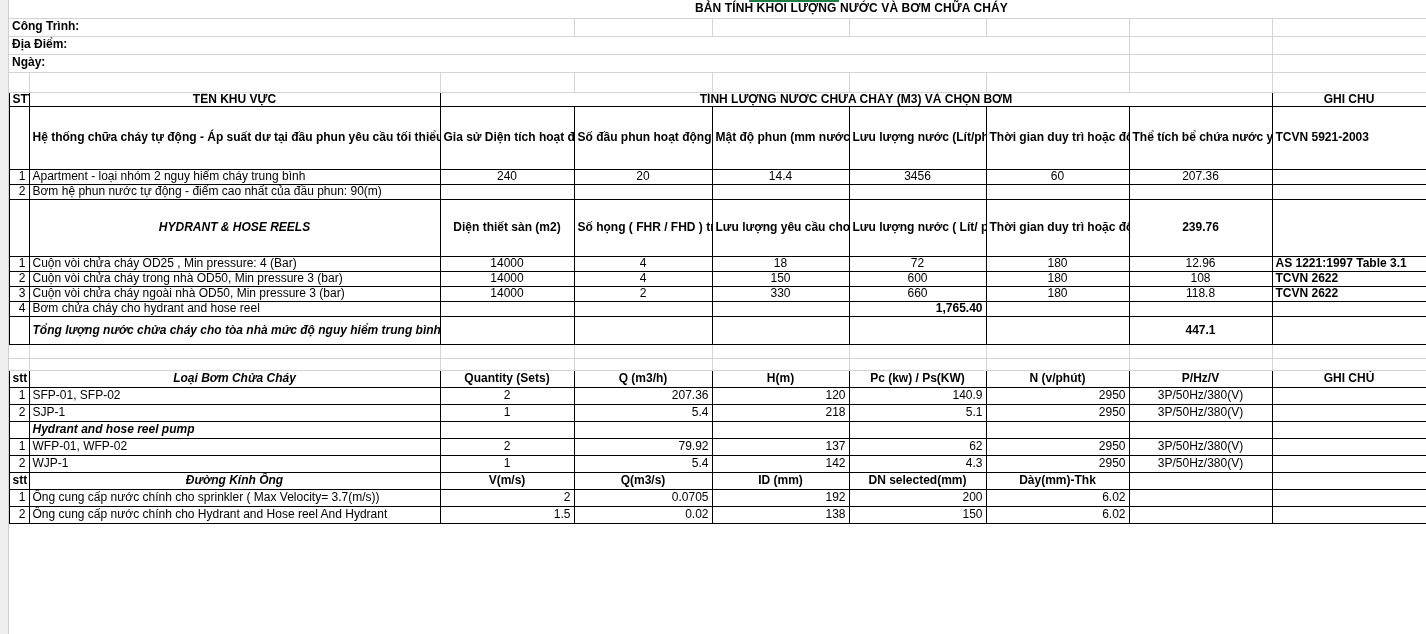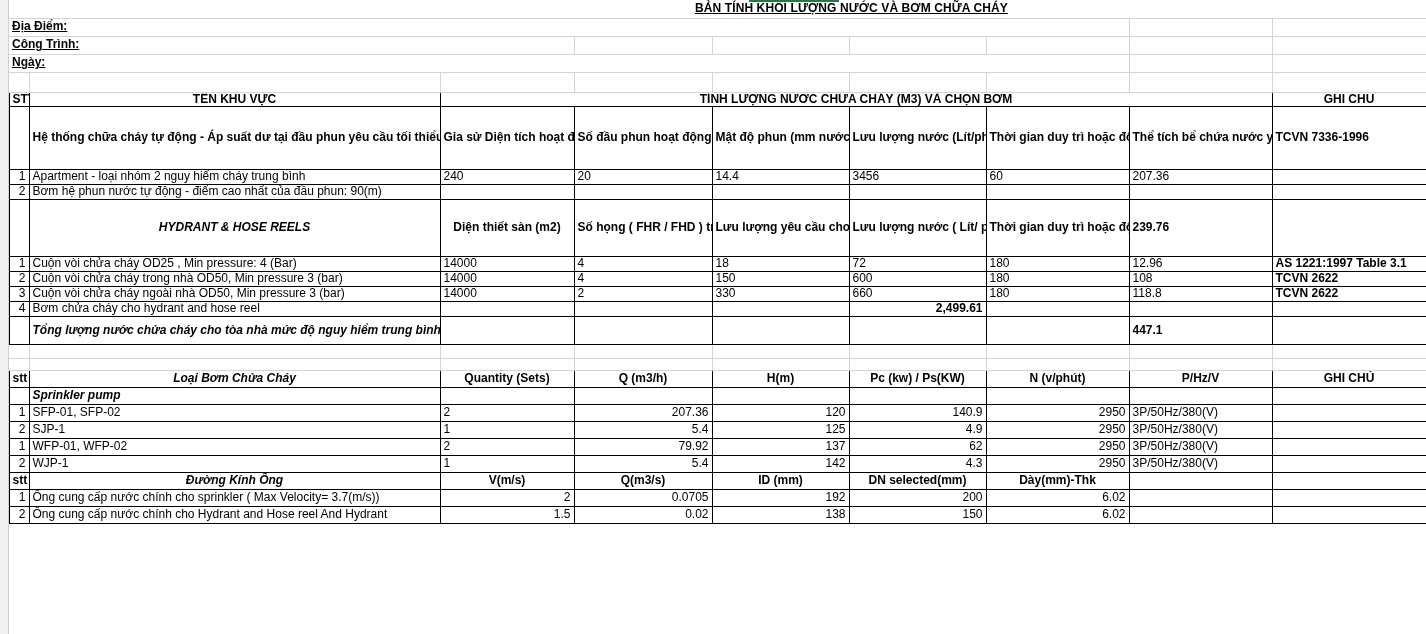--- a/index.html
+++ b/index.html
@@ -41,25 +41,25 @@
   table.grid td {
     border: 0;
     padding: 0 3px;
     font-size: 12px;
     line-height: 1.12;
     color: #000;
     vertical-align: middle;
     overflow: hidden;
     white-space: nowrap;
   }
-  .gb { border-bottom: 1px solid #d4d4d4 !important; text-decoration: underline; }
+  .gb { border-bottom: 1px solid #d4d4d4 !important; }
   .gr { border-right: 1px solid #d4d4d4 !important; }
   .box { border: 1px solid #000 !important; }
 
-  .c  { }
+  .c  { text-align: center; }
   .r  { text-align: right; }
   .l  { text-align: left; }
   .b  { font-weight: bold; }
   .i  { font-style: italic; }
   .wrap { white-space: normal; }
   .t13 { font-size: 13px; font-style: italic; }
   .t12 { font-size: 12px; }
   .t11 { font-size: 11.5px; }
   .title {
     font-size: 15px;
@@ -96,35 +96,35 @@
       <td class="gb"></td>
       <td class="gb"></td>
       <td class="gb"></td>
       <td class="title gb" colspan="4">BẢN TÍNH KHỐI LƯỢNG NƯỚC VÀ BƠM CHỮA CHÁY</td>
       <td class="gb"></td>
       <td class="gb"></td>
     </tr>
 
     <tr style="height:18px">
       <td></td>
+      <td class="l b gb gr" colspan="3">Công Trình:</td>
+      <td class="gb gr"></td>
+      <td class="gb gr"></td>
+      <td class="gb gr"></td>
+      <td class="gb gr"></td>
+      <td class="gb gr"></td>
+      <td class="gb"></td>
+    </tr>
+
+    <tr style="height:18px">
+      <td></td>
       <td class="l b gb" colspan="3">Địa Điểm:</td>
       <td class="gb"></td>
       <td class="gb"></td>
       <td class="gb"></td>
-      <td class="gb gr"></td>
-      <td class="gb gr"></td>
-      <td class="gb"></td>
-    </tr>
-
-    <tr style="height:18px">
-      <td></td>
-      <td class="l b gb gr" colspan="3">Công Trình:</td>
-      <td class="gb gr"></td>
-      <td class="gb gr"></td>
-      <td class="gb gr"></td>
       <td class="gb gr"></td>
       <td class="gb gr"></td>
       <td class="gb"></td>
     </tr>
 
     <tr style="height:18px">
       <td></td>
       <td class="l b gb" colspan="3">Ngày:</td>
       <td class="gb"></td>
       <td class="gb"></td>
@@ -158,21 +158,21 @@
     <tr style="height:63px">
       <td></td>
       <td class="box"></td>
       <td class="l b wrap t12 box">Hệ thống chữa cháy tự động - Áp suất dư tại đầu phun yêu cầu tối thiểu 1.4(bar), 12m2/ đầu phun</td>
       <td class="hdr wrap t12 box">Gỉa sử Diện tích hoạt động (Class-2) AO (m2)</td>
       <td class="hdr wrap t12 box">Số đầu phun hoạt động đồng thời (Cái)</td>
       <td class="hdr wrap t12 box">Mật độ phun (mm nước /phút)</td>
       <td class="hdr wrap t12 box">Lưu lượng nước (Lít/phút)</td>
       <td class="hdr wrap t12 box">Thời gian duy trì hoặc động tối thiểu (Phút)</td>
       <td class="hdr wrap t12 box">Thể tích bể chứa nước  yêu cầu tối thiểu (m3)</td>
-      <td class="l b wrap t12 box">TCVN 7336-1996</td>
+      <td class="l b wrap t12 box">TCVN 5921-2003</td>
     </tr>
 
     <tr style="height:15px">
       <td></td>
       <td class="r t12 box">1</td>
       <td class="l t12 box">Apartment - loại nhóm 2 nguy hiểm cháy trung bình</td>
       <td class="c t12 box">240</td>
       <td class="c t12 box">20</td>
       <td class="c t12 box">14.4</td>
       <td class="c t12 box">3456</td>
@@ -243,21 +243,21 @@
       <td class="c t12 box">118.8</td>
       <td class="l b t12 box">TCVN 2622</td>
     </tr>
     <tr style="height:15px">
       <td></td>
       <td class="r t12 box">4</td>
       <td class="l t12 box">Bơm chửa cháy cho hydrant and hose reel</td>
       <td class="c t12 box"></td>
       <td class="c t12 box"></td>
       <td class="c t12 box"></td>
-      <td class="r b t12 box">2,499.61</td>
+      <td class="r b t12 box">1,765.40</td>
       <td class="c t12 box"></td>
       <td class="c t12 box"></td>
       <td class="l b t12 box"></td>
     </tr>
 
     <tr style="height:28px">
       <td></td>
       <td class="box"></td>
       <td class="l b t13 box">Tổng lượng nước chửa cháy cho tòa nhà mức độ nguy hiểm trung bình - lọai 2</td>
       <td class="box"></td>
@@ -302,55 +302,55 @@
       <td class="hdr t12 box">Q (m3/h)</td>
       <td class="hdr t12 box">H(m)</td>
       <td class="hdr t12 box">Pc (kw) / Ps(KW)</td>
       <td class="hdr t12 box">N (v/phút)</td>
       <td class="hdr t12 box">P/Hz/V</td>
       <td class="hdr t12 box">GHI CHÚ</td>
     </tr>
 
     <tr style="height:17px">
       <td></td>
-      <td class="box"></td>
-      <td class="l b i t13 box">Sprinkler pump</td>
-      <td class="box"></td>
-      <td class="box"></td>
-      <td class="box"></td>
-      <td class="box"></td>
-      <td class="box"></td>
-      <td class="box"></td>
-      <td class="box"></td>
-    </tr>
-    <tr style="height:17px">
-      <td></td>
       <td class="r t12 box">1</td>
       <td class="l t12 box">SFP-01, SFP-02</td>
       <td class="c t12 box">2</td>
       <td class="r t12 box">207.36</td>
       <td class="r t12 box">120</td>
       <td class="r t12 box">140.9</td>
       <td class="r t12 box">2950</td>
       <td class="c t12 box">3P/50Hz/380(V)</td>
       <td class="c t12 box"></td>
     </tr>
     <tr style="height:17px">
       <td></td>
       <td class="r t12 box">2</td>
       <td class="l t12 box">SJP-1</td>
       <td class="c t12 box">1</td>
       <td class="r t12 box">5.4</td>
-      <td class="r t12 box">125</td>
-      <td class="r t12 box">4.9</td>
+      <td class="r t12 box">218</td>
+      <td class="r t12 box">5.1</td>
       <td class="r t12 box">2950</td>
       <td class="c t12 box">3P/50Hz/380(V)</td>
       <td class="c t12 box"></td>
     </tr>
 
+    <tr style="height:17px">
+      <td></td>
+      <td class="box"></td>
+      <td class="l b i t13 box">Hydrant and hose reel pump</td>
+      <td class="box"></td>
+      <td class="box"></td>
+      <td class="box"></td>
+      <td class="box"></td>
+      <td class="box"></td>
+      <td class="box"></td>
+      <td class="box"></td>
+    </tr>
     <tr style="height:17px">
       <td></td>
       <td class="r t12 box">1</td>
       <td class="l t12 box">WFP-01, WFP-02</td>
       <td class="c t12 box">2</td>
       <td class="r t12 box">79.92</td>
       <td class="r t12 box">137</td>
       <td class="r t12 box">62</td>
       <td class="r t12 box">2950</td>
       <td class="c t12 box">3P/50Hz/380(V)</td>

